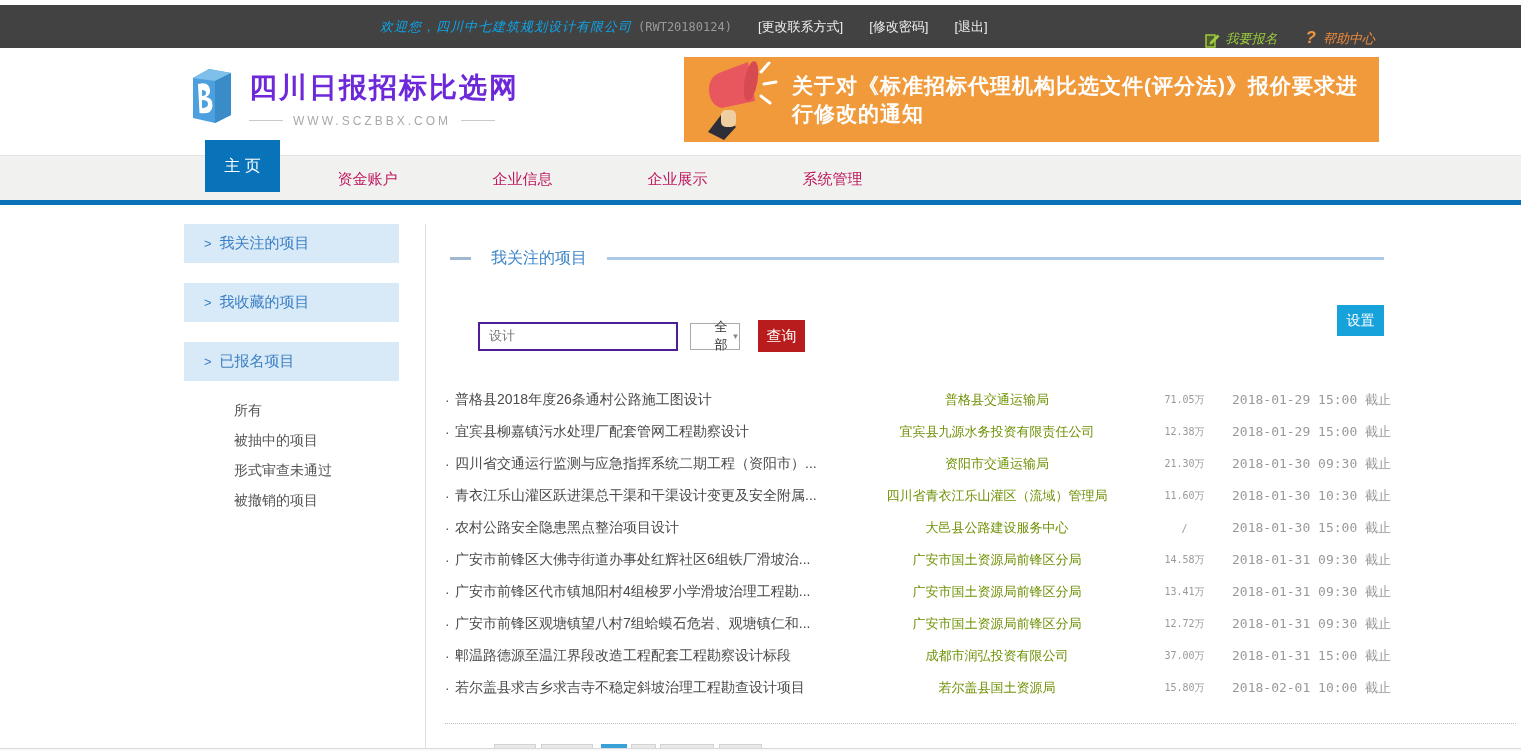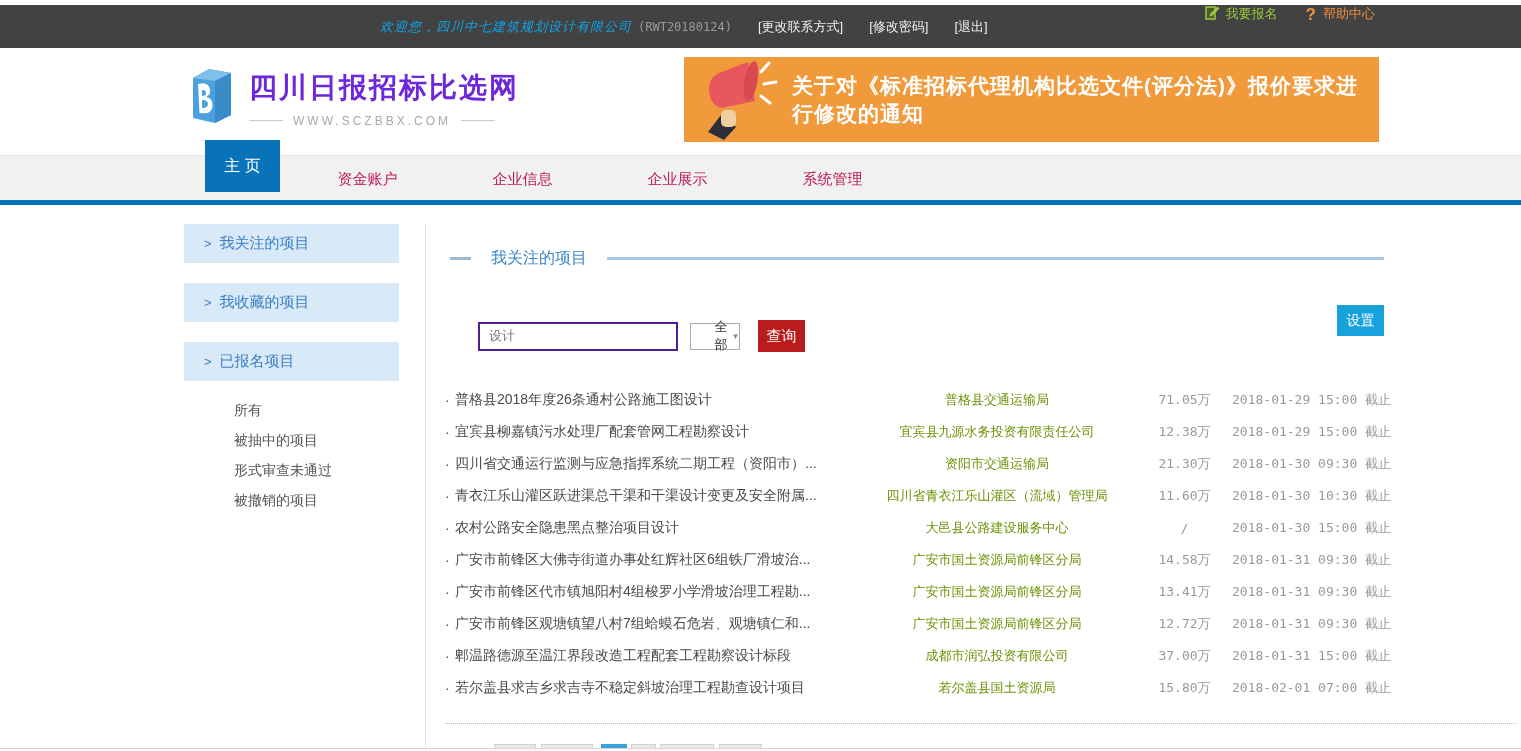--- a/index.html
+++ b/index.html
@@ -6,21 +6,21 @@
   html,body { background:#fff; }
   body { font-family:"Liberation Sans","DejaVu Sans",sans-serif; }
   .page { position:relative; width:1521px; height:751px; background:#fff; overflow:hidden; }
 
   
   .topbar { position:absolute; top:5px; left:0; width:100%; height:43px; background:#424242; color:#bbb; font-size:13px; }
   .topbar-inner { position:absolute; left:380px; top:0; height:43px; display:flex; align-items:center; }
   .welcome { color:#0ea5e9; letter-spacing:1px;font-style:italic; }
   .account { color:#9a9a9a; font-size:12px; margin-left:6px; font-family:"DejaVu Sans Mono",monospace; }
   .toplink { color:#eee; margin-left:26px; cursor:pointer; text-decoration:none; }
-  .topbar-right { position:absolute; right:146px; top:0; height:43px; display:flex; align-items:flex-start; }
+  .topbar-right { position:absolute; right:146px; top:0; height:43px; display:flex; align-items:flex-end;font-style:italic; }
   .signup-icon { display:inline-flex; margin-right:6px; }
   .signup { color:#9ccb3b; cursor:pointer; text-decoration:none; }
   .help-icon { color:#ef9440; font-weight:bold; font-size:17px; margin:0 7px 0 28px; }
   .help { color:#ef8c3c; cursor:pointer; text-decoration:none; }
 
   
   .header { position:absolute; top:48px; left:0; width:100%; height:107px; background:#fff; }
   .logo { position:absolute; left:185px; top:18px; display:flex; align-items:center; }
   .logo-text { margin-left:12px; }
   .site-name { font-size:28px; font-weight:bold; color:#6d28d9; letter-spacing:2px; }
@@ -57,21 +57,21 @@
   .filter-select { width:50px; height:27px; border:1px solid #aaa; margin-left:12px; display:flex; align-items:center; justify-content:center; font-size:13px; color:#333; cursor:pointer;padding-left:24px; }
   .filter-select .tri { font-size:8px; color:#888; margin-left:4px; }
   .query-btn { width:47px; height:32px; background:#b91c1c; color:#fff; font-size:15px; border:none; margin-left:18px; cursor:pointer; font-family:inherit; }
   .settings-btn { position:absolute; left:1337px; top:305px; width:47px; height:31px; background:#18a2dc; color:#fff; font-size:14px; border:none; cursor:pointer; font-family:inherit; }
 
   .rows { position:absolute; left:445px; top:384px; width:939px; }
   .row { height:32px; display:flex; align-items:center; }
   .dot { color:#555; font-size:14px; width:10px; flex:none; }
   .pname { flex:1; font-size:14px; color:#4a4a4a; white-space:nowrap; overflow:hidden; cursor:pointer; }
   .porg { width:300px; flex:none; text-align:center; color:#6e9104; font-size:13px; white-space:nowrap; }
-  .pamt { width:75px; flex:none; text-align:center; color:#999; font-size:13px; font-family:"DejaVu Sans Mono",monospace; }
+  .pamt { width:75px; flex:none; text-align:center; color:#999; font-size:10px; font-family:"DejaVu Sans Mono",monospace; }
   .pdate { width:152px; flex:none; margin-left:10px; text-align:left; color:#999; font-size:13px; font-family:"DejaVu Sans Mono",monospace; white-space:nowrap; }
 
   .dotted-sep { position:absolute; left:445px; right:5px; top:723px; border-top:1px dotted #bbb; }
 
   
   .pagination { position:absolute; left:494px; top:744px; display:flex; }
   .pg { height:26px; background:#e9e9e9; border:1px solid #d2d2d2; cursor:pointer; }
   .pg.active { background:#3aa0d8; border-color:#3aa0d8; }
   .pg1 { width:42px; } .pg2 { width:52px; margin-left:5px; } .pg3 { width:26px; margin-left:8px; }
   .pg4 { width:25px; margin-left:4px; } .pg5 { width:54px; margin-left:4px; } .pg6 { width:43px; margin-left:5px; }
@@ -252,21 +252,21 @@
       <span class="pname">郫温路德源至温江界段改造工程配套工程勘察设计标段</span>
       <span class="porg">成都市润弘投资有限公司</span>
       <span class="pamt">37.00万</span>
       <span class="pdate">2018-01-31 15:00 截止</span>
     </div>
     <div class="row">
       <span class="dot">·</span>
       <span class="pname">若尔盖县求吉乡求吉寺不稳定斜坡治理工程勘查设计项目</span>
       <span class="porg">若尔盖县国土资源局</span>
       <span class="pamt">15.80万</span>
-      <span class="pdate">2018-02-01 07:00 截止</span>
+      <span class="pdate">2018-02-01 10:00 截止</span>
     </div>
   </div>
 
   <div class="dotted-sep"></div>
 
   <div class="pagination">
     <a class="pg pg1"></a>
     <a class="pg pg2"></a>
     <a class="pg pg3 active"></a>
     <a class="pg pg4"></a>

